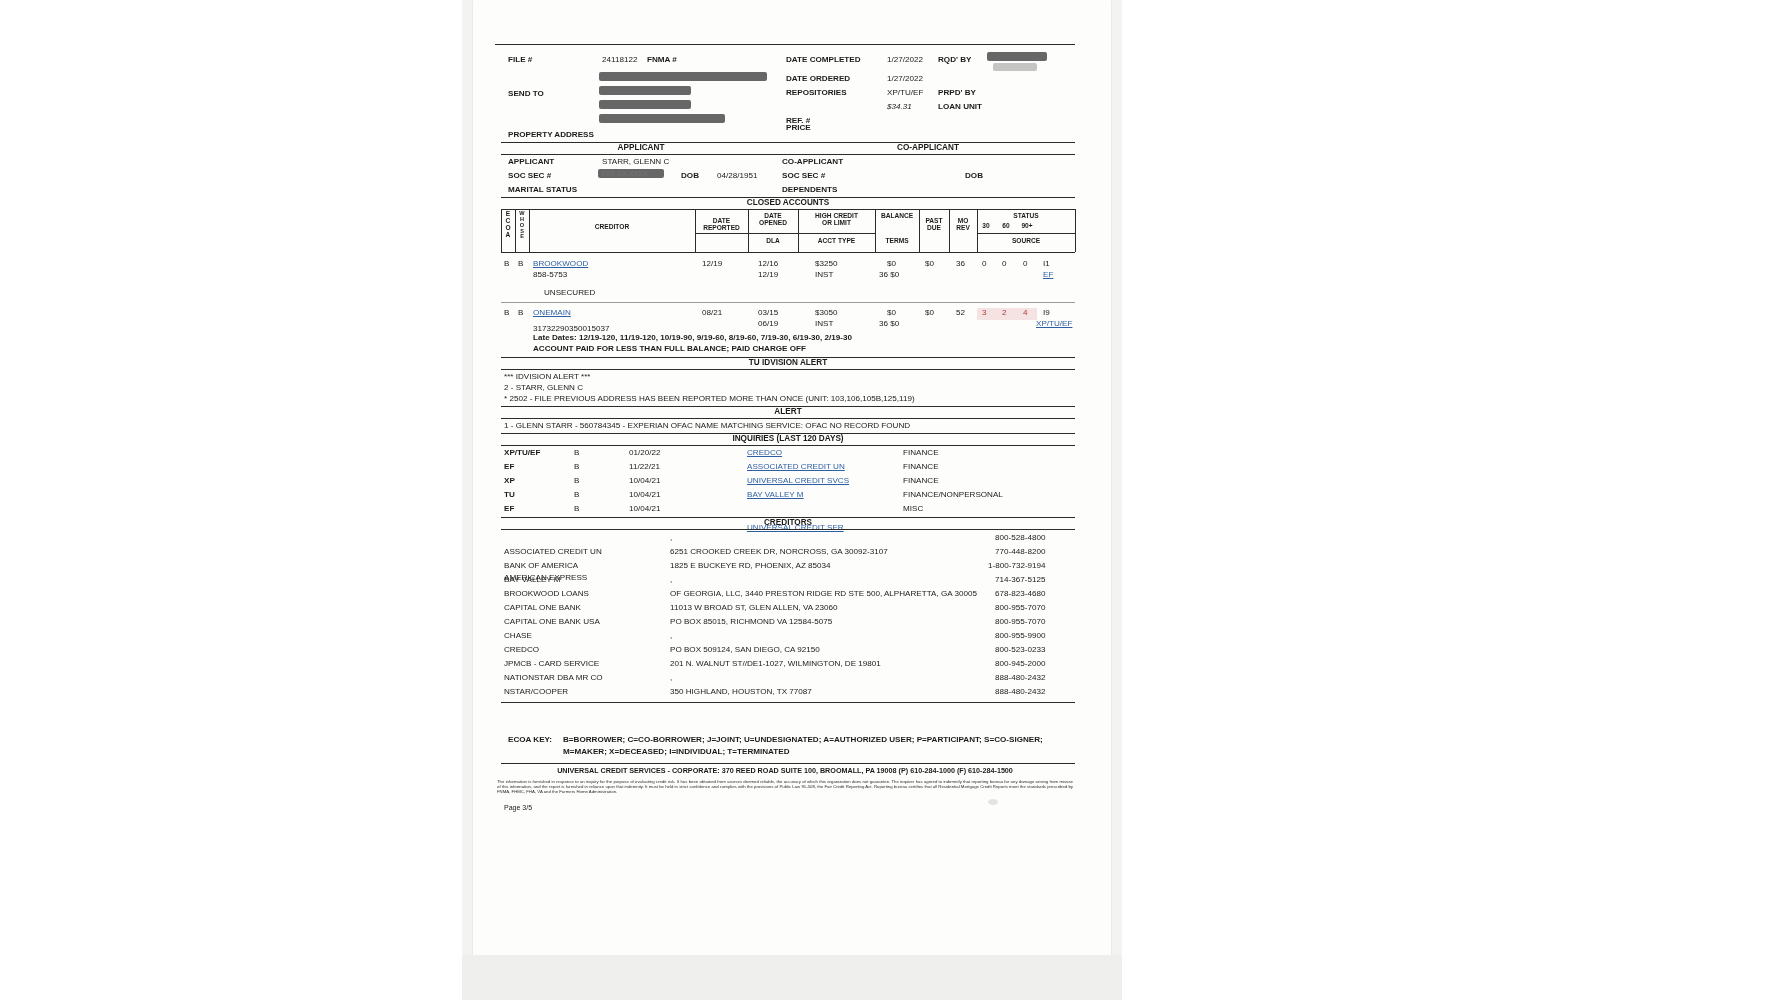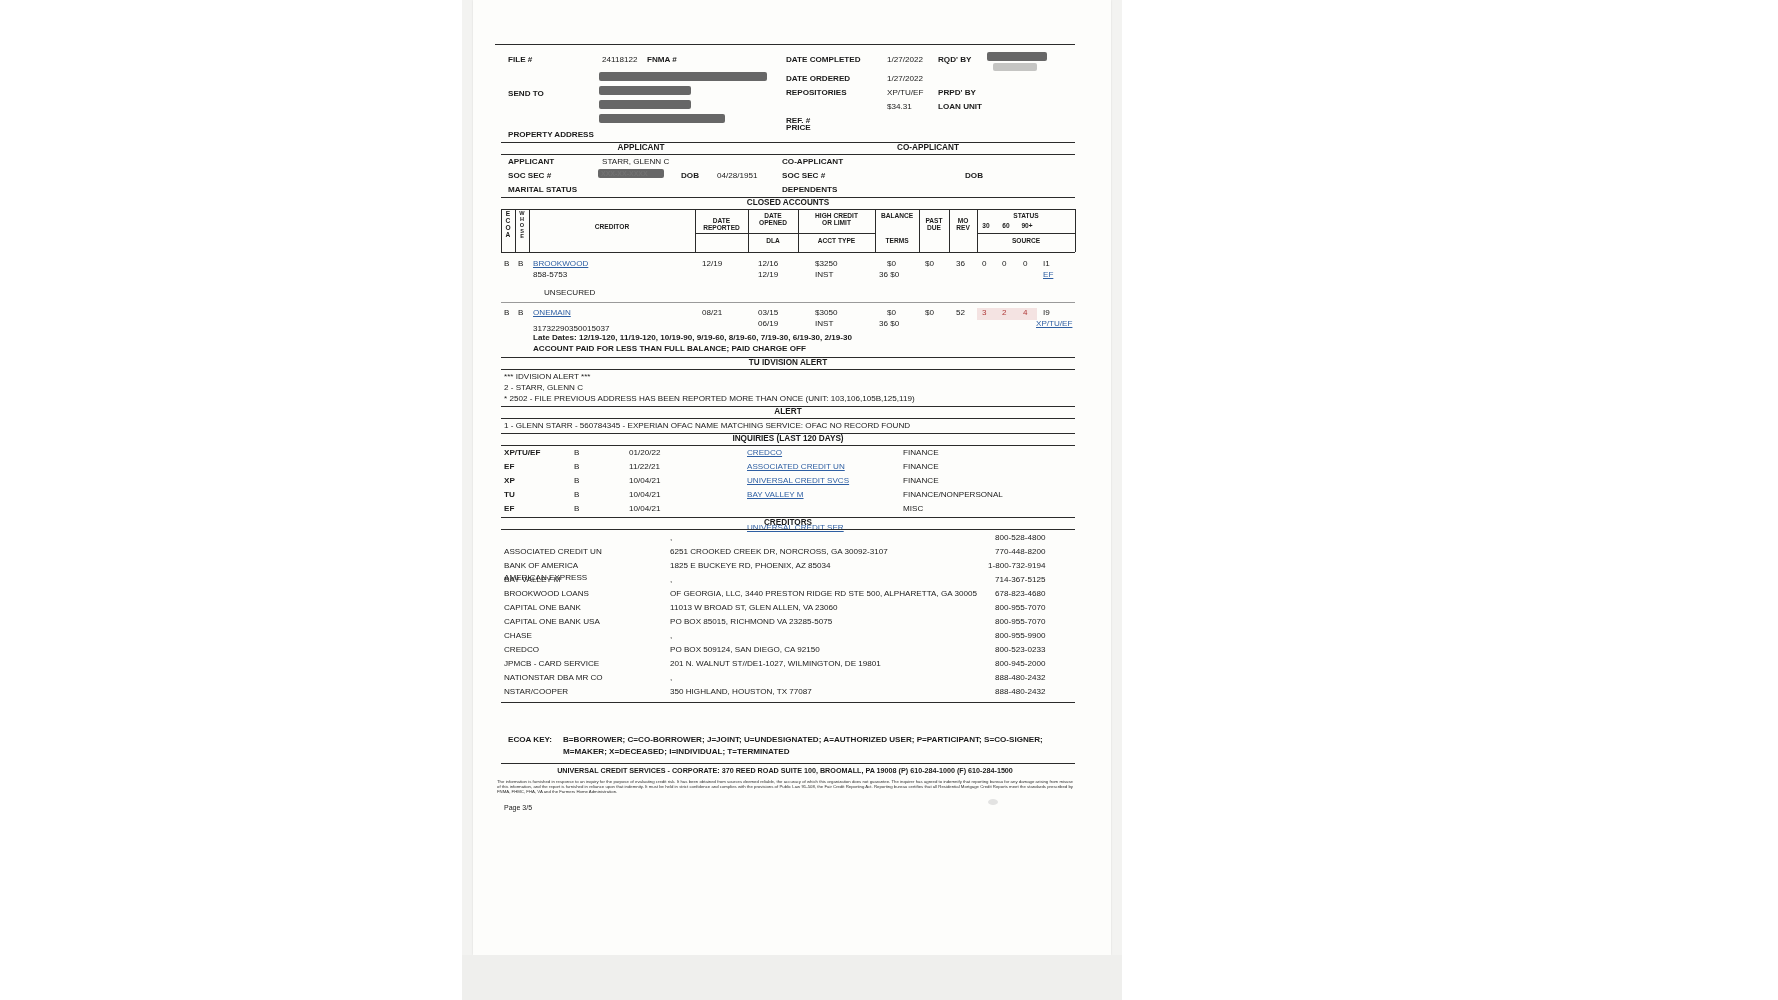--- a/index.html
+++ b/index.html
@@ -138,21 +138,21 @@
     <div class="redact" style="left:104px; top:84px; width:126px; height:9px;"></div>
 
     <div class="t b" style="left:291px; top:44px;">DATE ORDERED</div>
     <div class="t" style="left:392px; top:44px;">1/27/2022</div>
 
     <div class="t b" style="left:291px; top:58px;">REPOSITORIES</div>
     <div class="t" style="left:392px; top:58px;">XP/TU/EF</div>
     <div class="t b" style="left:443px; top:58px;">PRPD' BY</div>
 
     <div class="t b" style="left:291px; top:72px;margin-top:21px;">PRICE</div>
-    <div class="t" style="left:392px; top:72px;">$34.31</div>
+    <div class="t" style="left:392px; top:72px;font-style:italic;">$34.31</div>
     <div class="t b" style="left:443px; top:72px;">LOAN UNIT</div>
 
     <div class="t b" style="left:291px; top:86px;">REF. #</div>
 
     <div class="t b" style="left:13px; top:100px;">PROPERTY ADDRESS</div>
 
     <div class="rule" style="left:6px; top:112px; width:574px;"></div>
     <div class="sec-band" style="left:6px; top:113px; width:280px;">APPLICANT</div>
     <div class="sec-band" style="left:286px; top:113px; width:294px;">CO-APPLICANT</div>
     <div class="rule" style="left:6px; top:124px; width:574px;"></div>
@@ -330,21 +330,21 @@
       <div class="t" style="left:175px; top:559px;">OF GEORGIA, LLC, 3440 PRESTON RIDGE RD STE 500, ALPHARETTA, GA 30005</div>
       <div class="t" style="left:500px; top:559px;">678-823-4680</div>
     </div>
     <div>
       <div class="t" style="left:9px; top:573px;">CAPITAL ONE BANK</div>
       <div class="t" style="left:175px; top:573px;">11013 W BROAD ST, GLEN ALLEN, VA 23060</div>
       <div class="t" style="left:500px; top:573px;">800-955-7070</div>
     </div>
     <div>
       <div class="t" style="left:9px; top:587px;">CAPITAL ONE BANK USA</div>
-      <div class="t" style="left:175px; top:587px;">PO BOX 85015, RICHMOND VA 23285-5075</div>
+      <div class="t" style="left:175px; top:587px;">PO BOX 85015, RICHMOND VA 12584-5075</div>
       <div class="t" style="left:500px; top:587px;">800-955-7070</div>
     </div>
     <div>
       <div class="t" style="left:9px; top:601px;">CHASE</div>
       <div class="t" style="left:175px; top:601px;">,</div>
       <div class="t" style="left:500px; top:601px;">800-955-9900</div>
     </div>
     <div>
       <div class="t" style="left:9px; top:615px;">CREDCO</div>
       <div class="t" style="left:175px; top:615px;">PO BOX 509124, SAN DIEGO, CA 92150</div>

